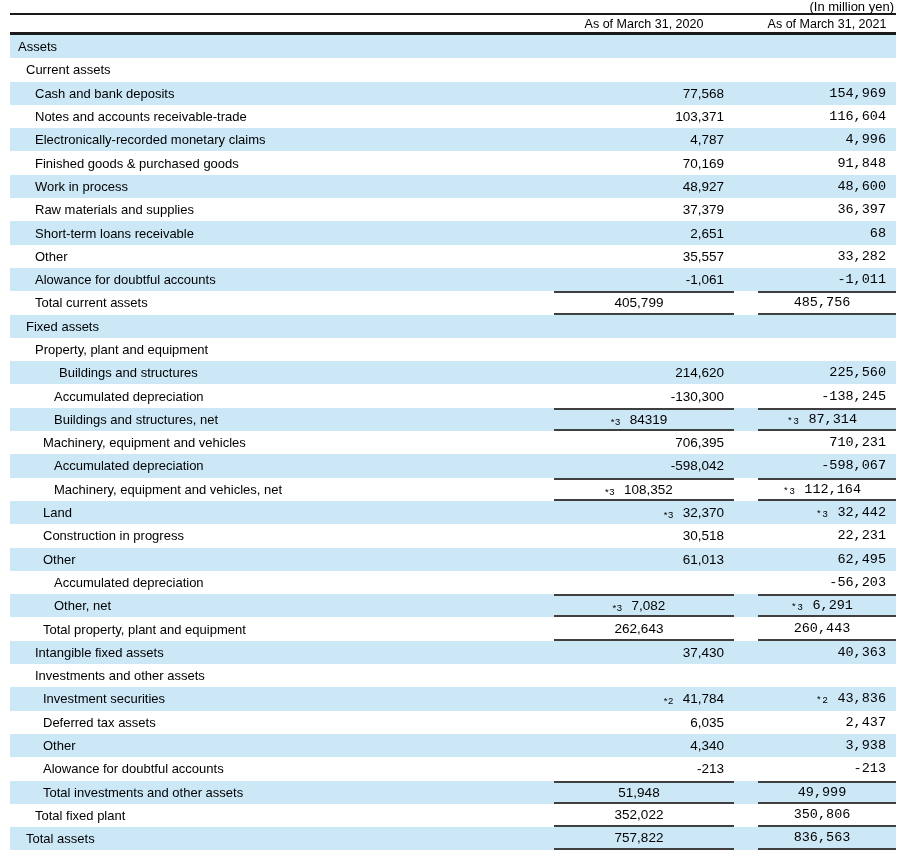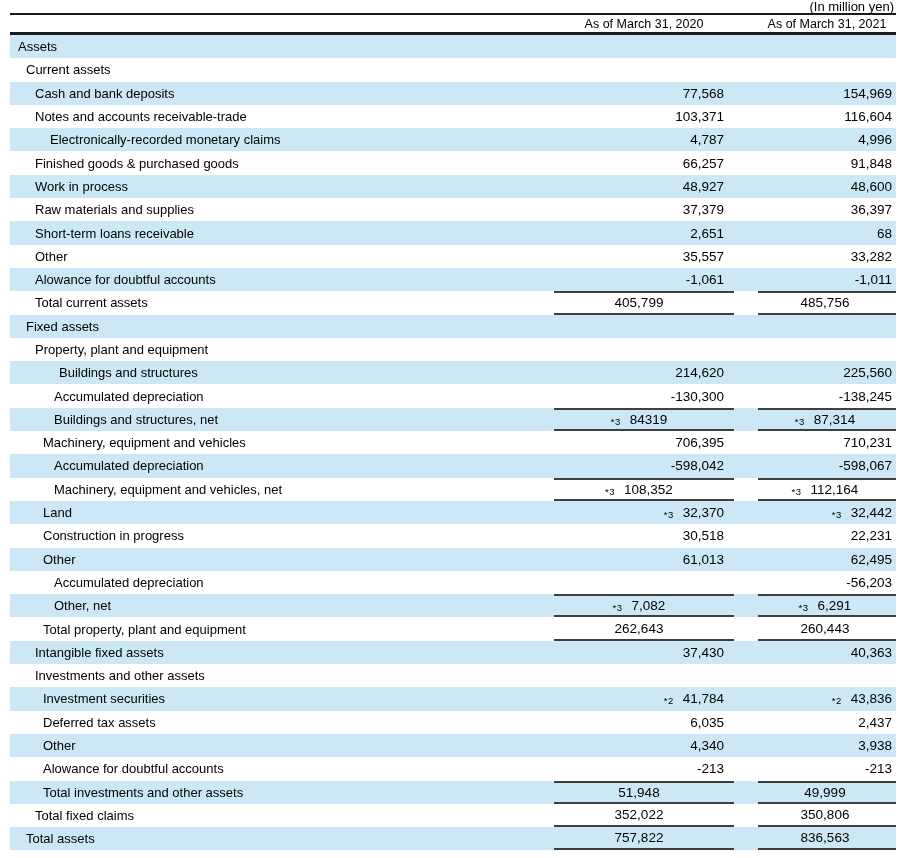--- a/index.html
+++ b/index.html
@@ -55,21 +55,21 @@
     overflow:hidden;
   }
   .row .val{
     display:flex;
     align-items:center;
     justify-content:flex-end;
     font-size:13.5px;
   }
   .row .v1{width:180px;padding-right:10px;}
   .row .gap{width:24px;}
-  .row .v2{width:138px;padding-right:4px;}
+  .row .v2{width:138px;padding-right:10px;font-family:Liberation Mono, monospace;}
   .row.bt .val{border-top:2px solid var(--total-rule);}
   .row.bb .val{border-bottom:2px solid var(--total-rule);justify-content:center;}
   .fn{
     font-size:9.5px;
     position:relative;
     top:2px;
     margin-right:9px;
     letter-spacing:0.5px;
   }
 </style>
@@ -113,33 +113,33 @@
     <div class="label" style="padding-left: 25px;">Notes and accounts receivable-trade</div>
     <div class="val v1">
           <span>103,371</span>
         </div>
     <div class="gap"></div>
     <div class="val v2">
           <span>116,604</span>
         </div>
   </div>
       <div class="row blue">
-    <div class="label" style="padding-left: 40px; text-align: center;">Electronically-recorded monetary claims</div>
+    <div class="label" style="padding-left: 25px; text-align: center;">Electronically-recorded monetary claims</div>
     <div class="val v1">
           <span>4,787</span>
         </div>
     <div class="gap"></div>
     <div class="val v2">
           <span>4,996</span>
         </div>
   </div>
       <div class="row">
     <div class="label" style="padding-left: 25px;">Finished goods &amp; purchased goods</div>
     <div class="val v1">
-          <span>66,257</span>
+          <span>70,169</span>
         </div>
     <div class="gap"></div>
     <div class="val v2">
           <span>91,848</span>
         </div>
   </div>
       <div class="row blue">
     <div class="label" style="padding-left: 25px;">Work in process</div>
     <div class="val v1">
           <span>48,927</span>
@@ -398,21 +398,21 @@
     <div class="label" style="padding-left: 33px;">Total investments and other assets</div>
     <div class="val v1">
           <span>51,948</span>
         </div>
     <div class="gap"></div>
     <div class="val v2">
           <span>49,999</span>
         </div>
   </div>
       <div class="row bb">
-    <div class="label" style="padding-left: 25px;">Total fixed claims</div>
+    <div class="label" style="padding-left: 25px;">Total fixed plant</div>
     <div class="val v1">
           <span>352,022</span>
         </div>
     <div class="gap"></div>
     <div class="val v2">
           <span>350,806</span>
         </div>
   </div>
       <div class="row blue bb">
     <div class="label" style="padding-left: 16px;">Total assets</div>

